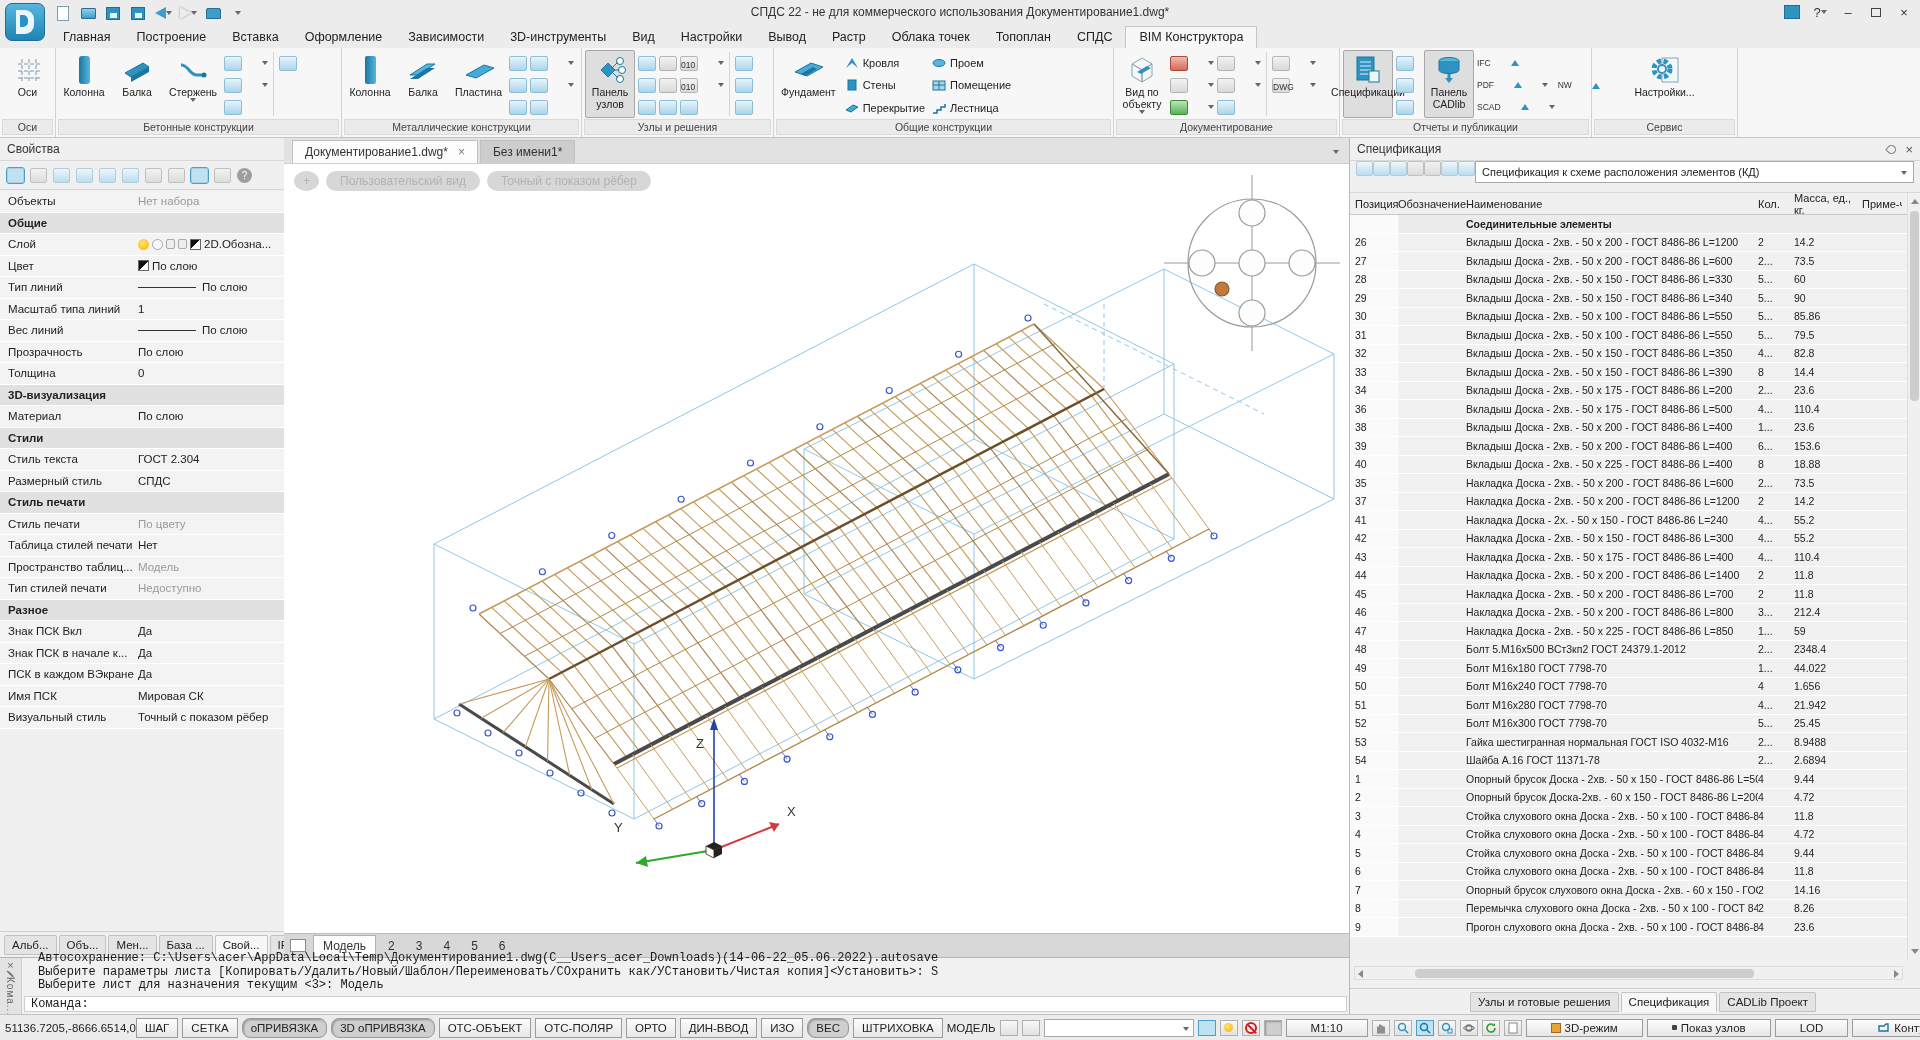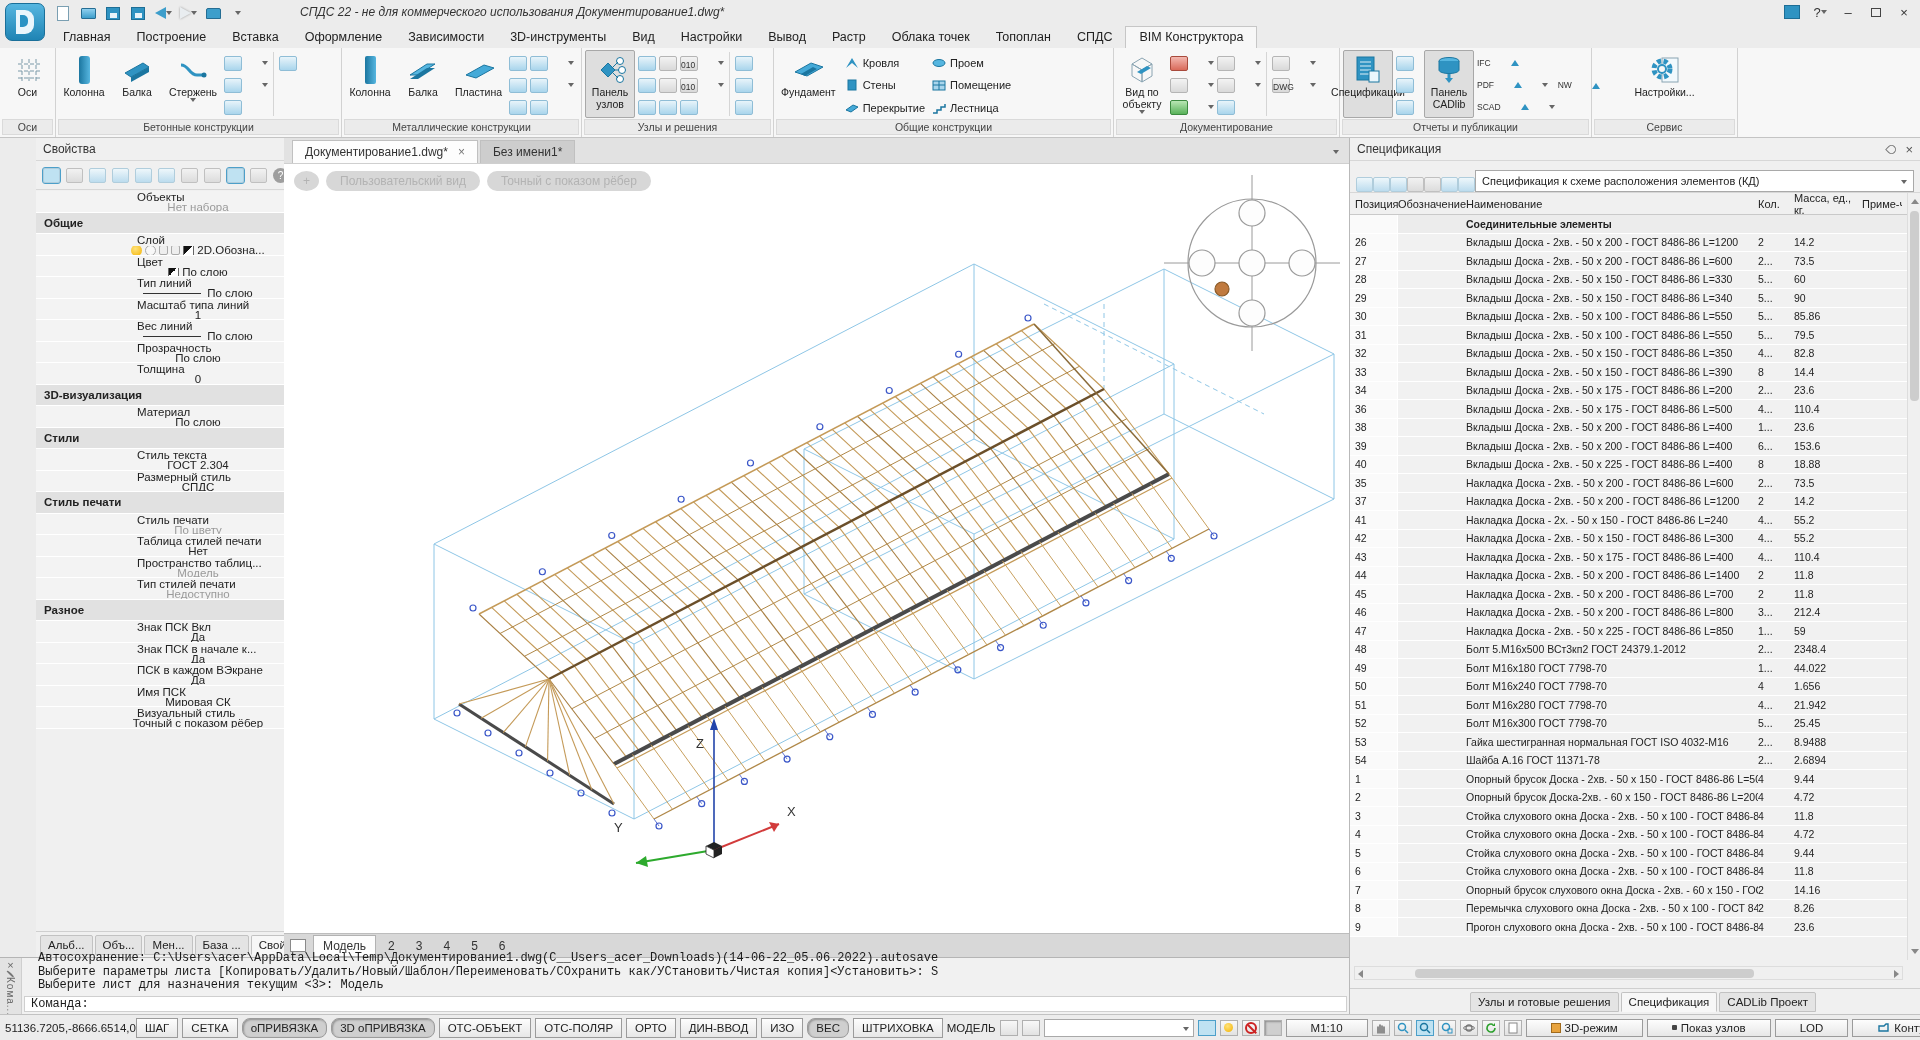--- a/index.html
+++ b/index.html
@@ -14,21 +14,21 @@
   .qat { position:absolute; left:52px; top:3px; display:flex; gap:3px; align-items:center; }
   .qbtn { width:22px; height:20px; display:flex; align-items:center; justify-content:center; }
   .gl-doc { width:12px; height:15px; background:#fff; border:1px solid #7a9fb2; }
   .gl-folder { width:15px; height:11px; background:linear-gradient(#8fd0ef,#3d9ecb); border:1px solid #256d93; border-radius:1px; }
   .gl-save { width:14px; height:13px; background:#2f93c2; border:1px solid #1d6e96; position:relative; }
   .gl-save:after { content:""; position:absolute; left:3px; bottom:1px; width:7px; height:5px; background:#e8f4fa; }
   .gl-undo { width:0; height:0; border-top:6px solid transparent; border-bottom:6px solid transparent; border-right:11px solid #3d9ecb; }
   .gl-redo { width:0; height:0; border-top:6px solid transparent; border-bottom:6px solid transparent; border-left:11px solid #e9edf0; filter:drop-shadow(0 0 1px #999); }
   .gl-print { width:15px; height:11px; background:#3d9ecb; border:1px solid #256d93; border-radius:2px 2px 0 0; }
   .dda { width:0; height:0; border-left:3px solid transparent; border-right:3px solid transparent; border-top:4px solid #666; display:inline-block; }
-  .title-text { position:absolute; left:300px; right:300px; top:5px; font-size:12px; color:#333; white-space:nowrap; overflow:hidden;font-style:italic; }
+  .title-text { position:absolute; left:300px; right:300px; top:5px; text-align:center; font-size:12px; color:#333; white-space:nowrap; overflow:hidden; }
   .win-controls { position:absolute; right:2px; top:0px; display:flex; align-items:center; height:24px; }
   .wbtn { width:28px; height:22px; display:flex; align-items:center; justify-content:center; font-size:13px; color:#333; }
   .wicon-app { width:16px; height:14px; background:#2f93c2; border:1px solid #1d6e96; }
   .wicon-max { width:10px; height:9px; border:1.5px solid #444; }
 
   
   .tabrow { position:absolute; left:0; top:26px; right:0; height:22px; background:#ececec; display:flex; align-items:flex-end; padding-left:50px; }
   .rtab { font-size:12.5px; color:#222; padding:3px 13px 4px; white-space:nowrap; }
   .rtab.active { background:#f7f7f7; border:1px solid #c6c6c6; border-bottom:none; }
 
@@ -53,28 +53,28 @@
   .labeled-sbtn { display:flex; align-items:center; gap:4px; height:19px; font-size:11px; color:#222; padding:0 2px; }
 
   
   .panel { position:absolute; background:#f0f0f0; border-right:1px solid #b9b9b9; }
   .panel-title { height:23px; display:flex; align-items:center; padding:0 7px; font-size:12px; color:#333; border-bottom:1px solid #d7d7d7; }
   .panel-title .sp { flex:1; }
   .pin { width:9px; height:9px; border:1.5px solid #777; border-radius:50% 50% 50% 0; transform:rotate(45deg); }
   .pclose { font-size:13px; color:#555; margin-left:9px; }
 
   
-  #leftPanel { left:0; top:138px; width:336px; height:819px;margin-left:36px; }
+  #leftPanel { left:0; top:138px; width:336px; height:819px; }
   .prop-toolbar { height:29px; display:flex; align-items:center; gap:6px; padding:0 7px; border-bottom:1px solid #d7d7d7; }
   .ptool { width:17px; height:15px; border:1px solid #b0cddc; background:linear-gradient(#eef7fb,#bcdcee); border-radius:2px; }
   .ptool.sel { outline:1px solid #4c9fc9; background:#bfe2f2; }
   .ptool.gray { background:linear-gradient(#f2f2f2,#dcdcdc); border-color:#c0c0c0; }
   .ptool.round { border-radius:50%; width:15px; height:15px; display:flex; align-items:center; justify-content:center; font-size:10px; color:#fff; background:#9e9e9e; border:none; }
   #propRows { position:absolute; left:0; top:53px; right:13px; bottom:26px; overflow:hidden; }
-  .prop-row { display:flex; height:21.5px; align-items:center; border-bottom:1px solid #ffffff; background:#f3f3f3;flex-direction:column; }
+  .prop-row { display:flex; height:21.5px; align-items:center; border-bottom:1px solid #ffffff; background:#f3f3f3; }
   .prop-row .plabel { width:136px; padding-left:8px; font-size:11.5px; color:#222; white-space:nowrap; overflow:hidden; }
   .prop-row .pvalue { flex:1; display:flex; align-items:center; gap:3px; font-size:11.5px; color:#222; padding-left:2px; white-space:nowrap; overflow:hidden; }
   .pvalue.muted { color:#9a9a9a; }
   .prop-section { display:flex; height:21.5px; align-items:center; background:#e1e1e1; border-bottom:1px solid #fff; font-weight:bold; font-size:11.5px; padding:0 8px; }
   .prop-section .sp { flex:1; }
   .swatch-bw { width:11px; height:11px; background:linear-gradient(135deg,#111 50%,#fff 50%); border:1px solid #666; flex:0 0 auto; }
   .pi { width:11px; height:11px; border-radius:50%; flex:0 0 auto; }
   .pi.bulb { background:radial-gradient(circle at 40% 35%,#ffe27a,#f3b200); }
   .pi.circ { border:1px solid #aaa; background:#f8f8f8; }
   .pi.lock { border-radius:2px; border:1px solid #aaa; background:#eee; width:9px; height:10px; }
@@ -93,21 +93,21 @@
   .view-pills { position:absolute; left:10px; top:33px; display:flex; gap:7px; z-index:5; }
   .pill { background:#d7d7d7; color:#b3b3b3; border-radius:11px; padding:3px 14px; font-size:12px; white-space:nowrap; }
   .pill.smallp { padding:3px 9px; border-radius:50%; }
   .sheet-tabs { position:absolute; left:0; bottom:0; right:0; height:24px; background:#d8d8d8; border-top:1px solid #bdbdbd; display:flex; align-items:center; gap:3px; padding-left:6px; font-size:12px; }
   .stab { padding:3px 9px; color:#333; }
   .stab.active { background:#fdfdfd; border:1px solid #b2b2b2; }
   .sheeticon { width:16px; height:13px; background:#fff; border:1px solid #8a8a8a; margin-right:4px; }
 
   
   #rightPanel { left:1349px; top:138px; width:571px; height:876px; border-right:none; border-left:1px solid #b9b9b9; }
-  .spec-toolbar { height:32px; display:flex; align-items:flex-end; padding:0 6px; border-bottom:1px solid #d7d7d7; }
+  .spec-toolbar { height:32px; display:flex; align-items:flex-start; padding:0 6px; border-bottom:1px solid #d7d7d7; }
   .spec-dd { flex:1; height:22px; background:#fff; border:1px solid #a9a9a9; display:flex; align-items:center; padding:0 6px; font-size:11px; color:#222; position:relative; white-space:nowrap; overflow:hidden; }
   .spec-dd .dda { position:absolute; right:6px; top:9px; }
   .spec-head { display:flex; height:22px; align-items:center; border-bottom:1px solid #c9c9c9; background:#f0f0f0; font-size:11px; color:#222; }
   .c-pos { width:48px; padding-left:5px; }
   .c-des { width:64px; }
   .c-name { width:296px; padding-left:4px; white-space:nowrap; overflow:hidden; }
   .c-qty { width:36px; }
   .c-mass { width:68px; }
   .c-note { width:40px; white-space:nowrap; overflow:hidden; }
   #specRows { position:absolute; left:0; top:77px; right:13px; bottom:54px; overflow:hidden; }

